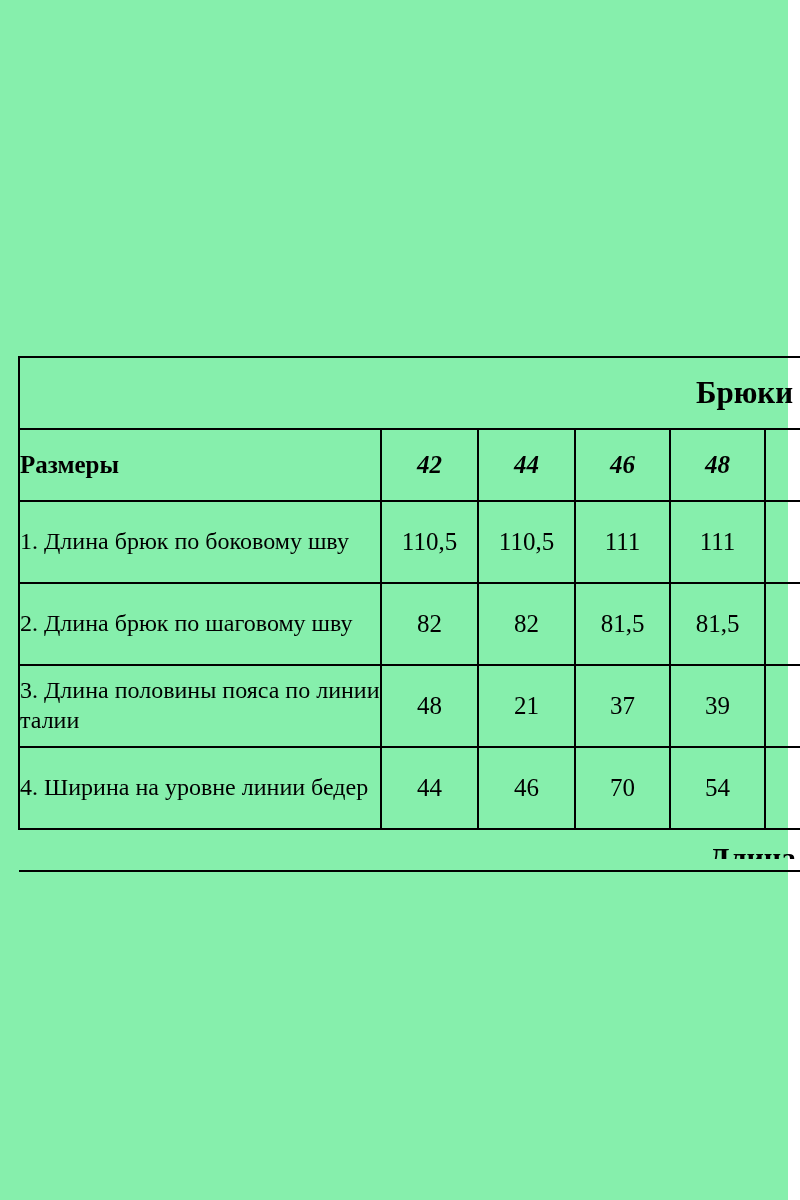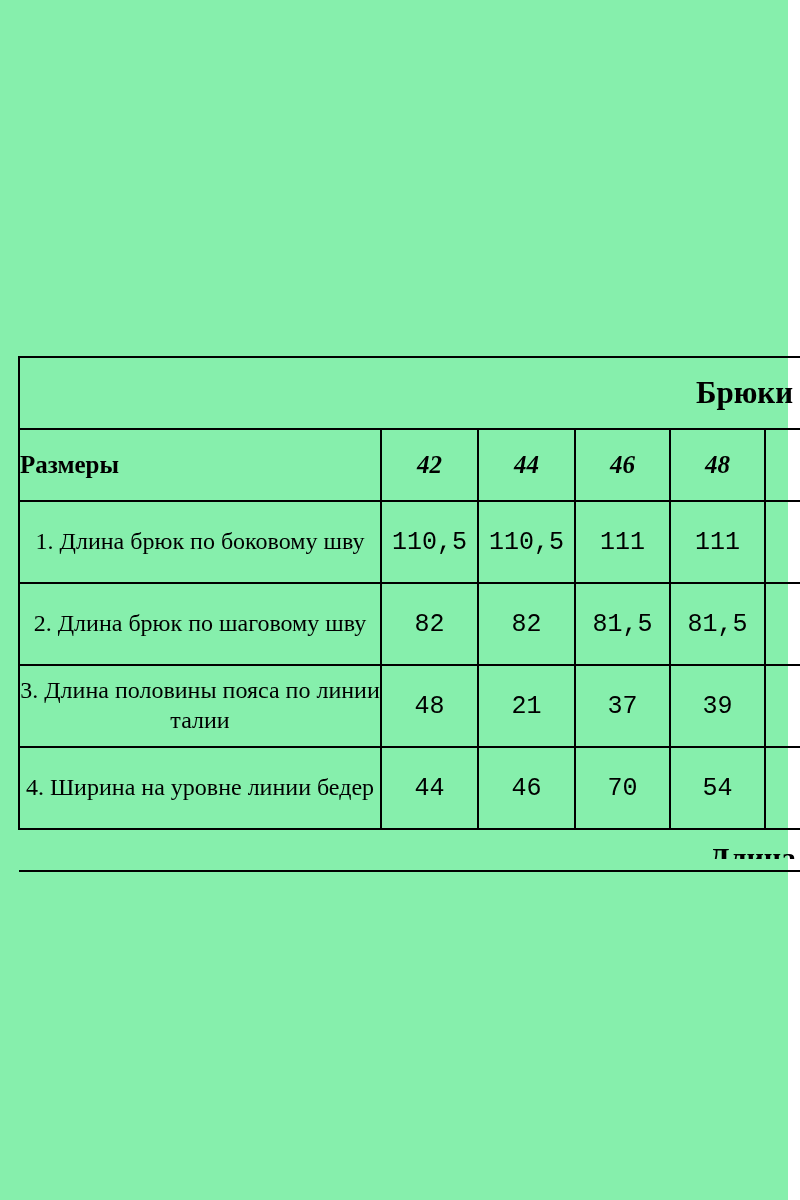--- a/index.html
+++ b/index.html
@@ -71,32 +71,31 @@
   }
   .hdr-size {
     text-align: center;
     font-weight: bold;
     font-size: 25px;
     height: 70px;
     font-style: italic;
   }
 
   .row-label {
-    text-align: center;
+    text-align: left;
     padding: 8px 10px 8px 18px;
     font-size: 24px;
     line-height: 1.24;
     height: 80px;
     margin-top: 48px;
   }
   .row-val {
     text-align: center;
     font-size: 25px;
     height: 80px;
-    font-family: Liberation Mono, monospace;
   }
 
   
   col.c-label { width: 362px; }
   col.c-size  { width: 97px; }
   col.c-size2 { width: 97px; }
   col.c-size3 { width: 95px; }
   col.c-size4 { width: 95px; }
   col.c-tail  { width: 44px; }
 

